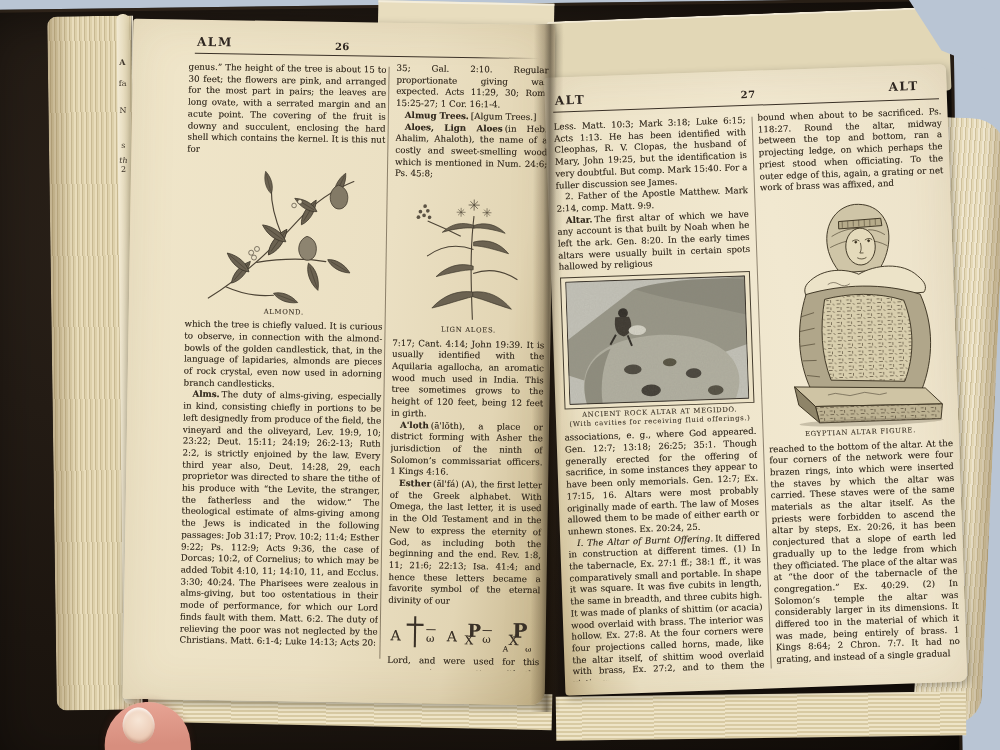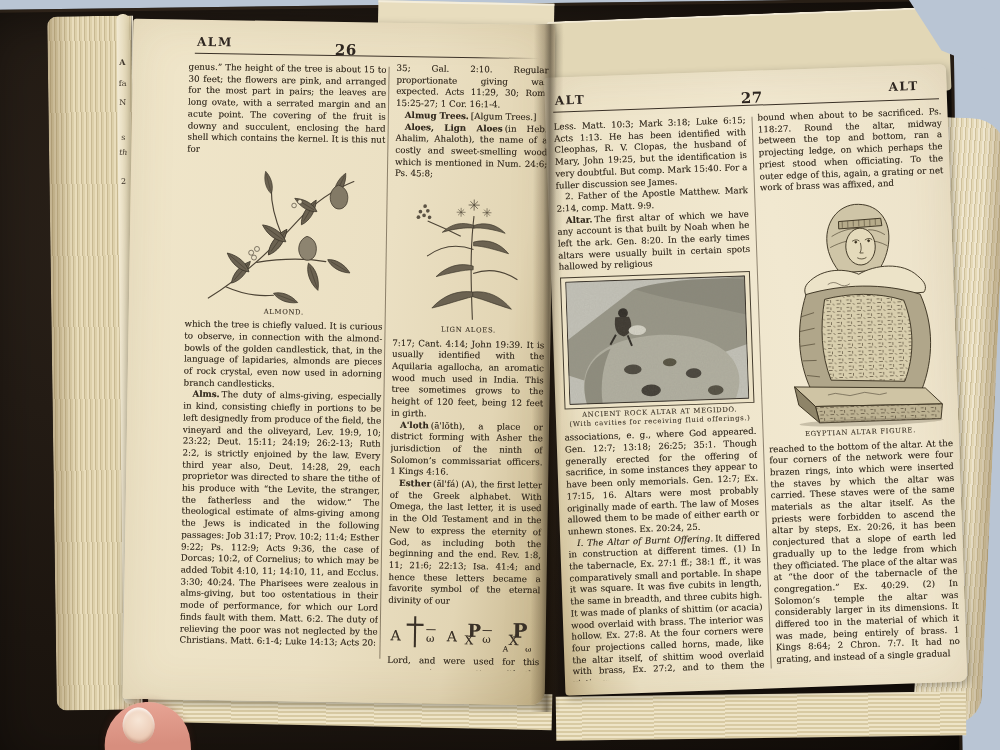--- a/index.html
+++ b/index.html
@@ -18,24 +18,24 @@
       linear-gradient(90deg, rgba(120,95,55,.35), rgba(120,95,55,0) 30%),
       repeating-linear-gradient(90deg,#e9ddbc 0 2px,#c8b992 2px 3px,#ddd0aa 3px 5px);
     border-right:2px solid #f3ebd6;}
   .sliver{position:absolute;left:120px;top:14px;width:13px;height:690px;z-index:3;
     transform:rotate(-0.6deg);border-radius:6px;
     background:linear-gradient(90deg,#f2ead4,#ddd0ab);}
   .edge-letters{position:absolute;left:114px;top:58px;width:18px;z-index:4;
     text-align:center;transform:rotate(-0.6deg);}
   .edge-letters span{display:block;font-size:8px;line-height:9px;color:#40372b;}
   .edge-letters span:nth-child(1){font-weight:bold;margin-bottom:12px;}
-  .edge-letters span:nth-child(2){margin-bottom:10px;}
+  .edge-letters span:nth-child(2){margin-bottom:18px;}
   .edge-letters span:nth-child(3){margin-bottom:26px;}
   .edge-letters span:nth-child(4){margin-bottom:6px;}
-  .edge-letters span:nth-child(5){margin-bottom:20px;font-style:italic;}
+  .edge-letters span:nth-child(5){font-style:italic;}
   .wedge-top-left{position:absolute;left:378px;top:2px;width:176px;height:40px;z-index:2;
     background:#e8ddbe;transform:rotate(1.2deg);border-top:2px solid #f4edda;}
   .wedge-top-right{position:absolute;left:548px;top:14px;width:402px;height:84px;z-index:2;
     background:#e2d7b6;transform:rotate(-2.2deg);border-top:2px solid #f2ead6;border-radius:4px;}
   .stack-right{position:absolute;left:926px;top:118px;width:68px;height:606px;z-index:2;
     transform:rotate(2.5deg);border-radius:0 34px 30px 0;
     background:
       linear-gradient(90deg, rgba(120,95,55,0) 70%, rgba(120,95,55,.4)),
       repeating-linear-gradient(92deg,#efe6cf 0 2px,#cfc19c 2px 3px,#e5d9b7 3px 5px);}
   .stack-bottom-left{position:absolute;left:148px;top:690px;width:404px;height:36px;z-index:3;
@@ -62,21 +62,21 @@
   .thumb{position:absolute;left:104px;top:702px;width:86px;height:60px;z-index:7;
     transform:rotate(-3deg);border-radius:44px 44px 10px 10px;
     background:linear-gradient(180deg,#e7a494 0%,#d78e7e 70%);
     box-shadow:0 -2px 6px rgba(120,40,30,.25);}
   .nail{position:absolute;left:19px;top:5px;width:32px;height:36px;border-radius:50%;
     background:radial-gradient(circle at 50% 35%,#f7e6d6 0%,#eccdb8 60%,#e0b29c 100%);
     box-shadow:inset 0 2px 3px rgba(255,255,255,.8), inset 0 -2px 3px rgba(150,80,60,.4);}
 
   
   .catch{position:absolute;font-weight:bold;font-size:12px;letter-spacing:1.6px;color:#2e2620;}
-  .pagenum{position:absolute;font-size:15px;font-weight:bold;color:#2e2620;letter-spacing:.5px;}
+  .pagenum{position:absolute;font-size:10px;font-weight:bold;color:#2e2620;letter-spacing:.5px;}
   .hrule{position:absolute;height:1.4px;background:linear-gradient(90deg,#3a3127 82%,rgba(58,49,39,0));}
   .vrule{position:absolute;width:1px;background:rgba(62,50,32,.55);}
   .col{position:absolute;overflow:hidden;}
   .bt{font-size:8.7px;line-height:11.7px;color:#332a1e;text-align:justify;
     text-shadow:0 0 .4px rgba(51,42,30,.45);}
   .bt p{margin:0;text-indent:9px;}
   .bt p.cont{text-indent:0;}
   .lead{font-weight:bold;margin-right:2px;}
   .leadi{font-style:italic;margin-right:2px;}
   .fig{margin:3px 0 4px 0;text-align:center;}

